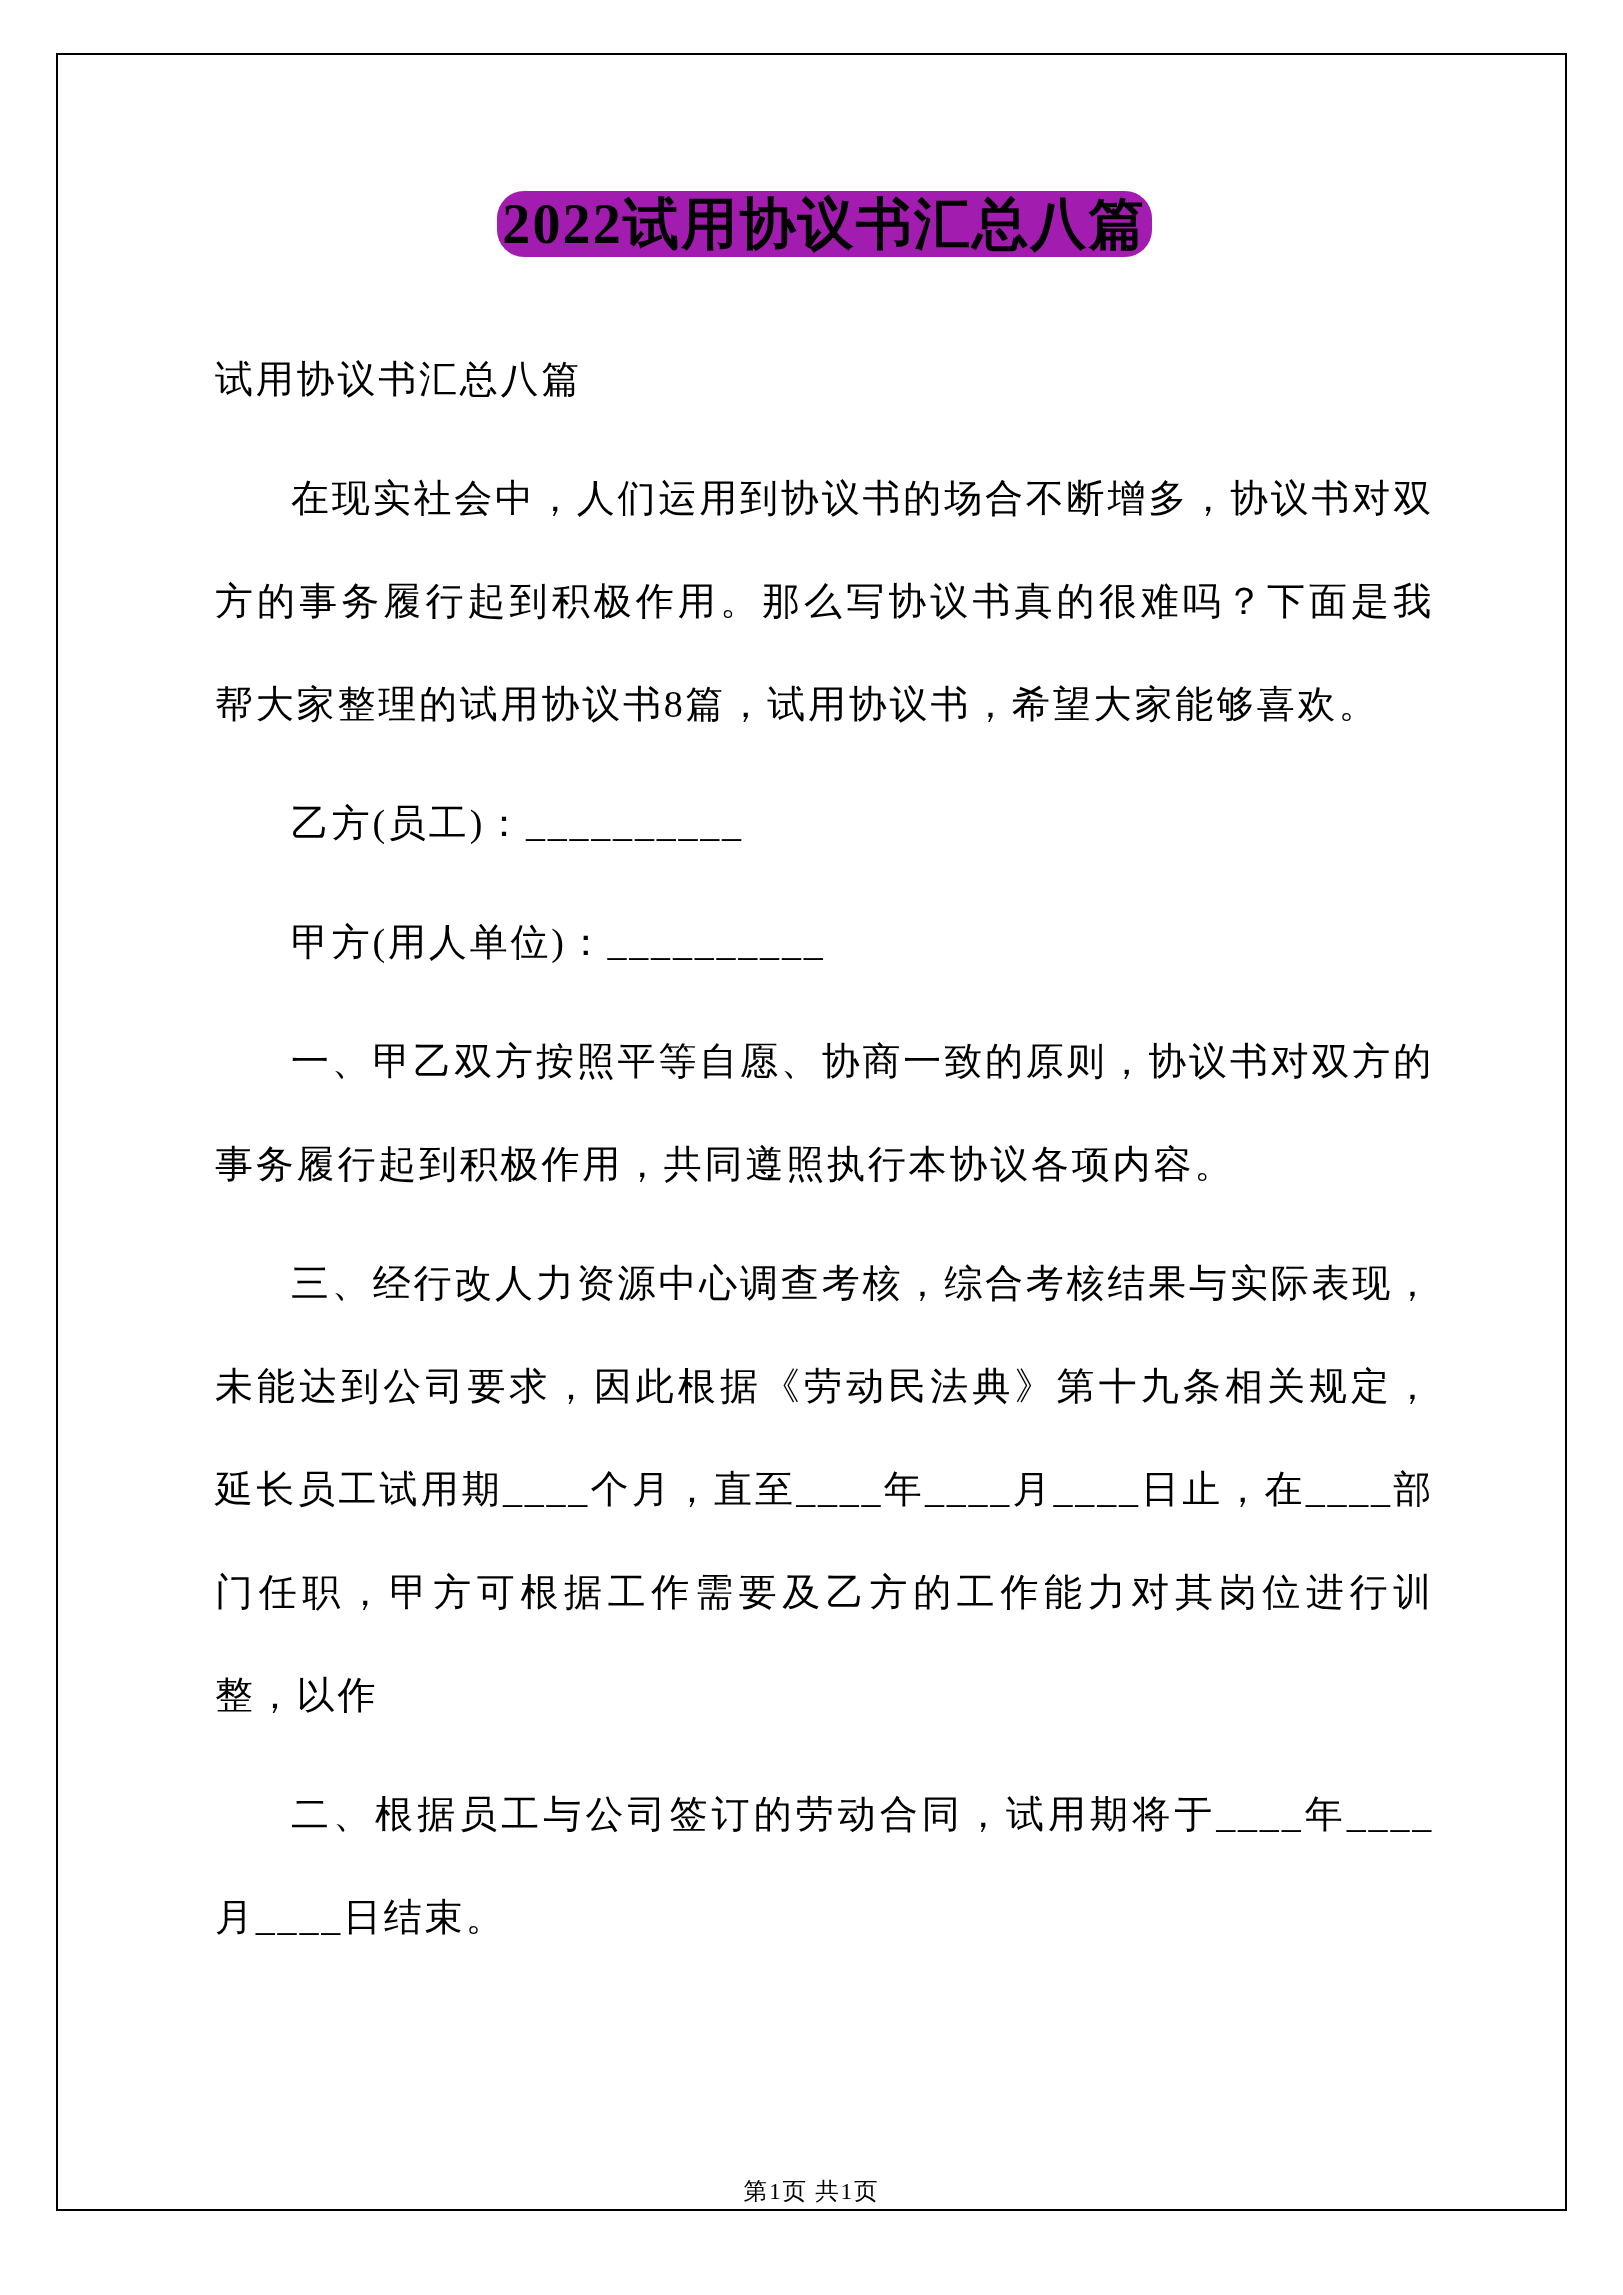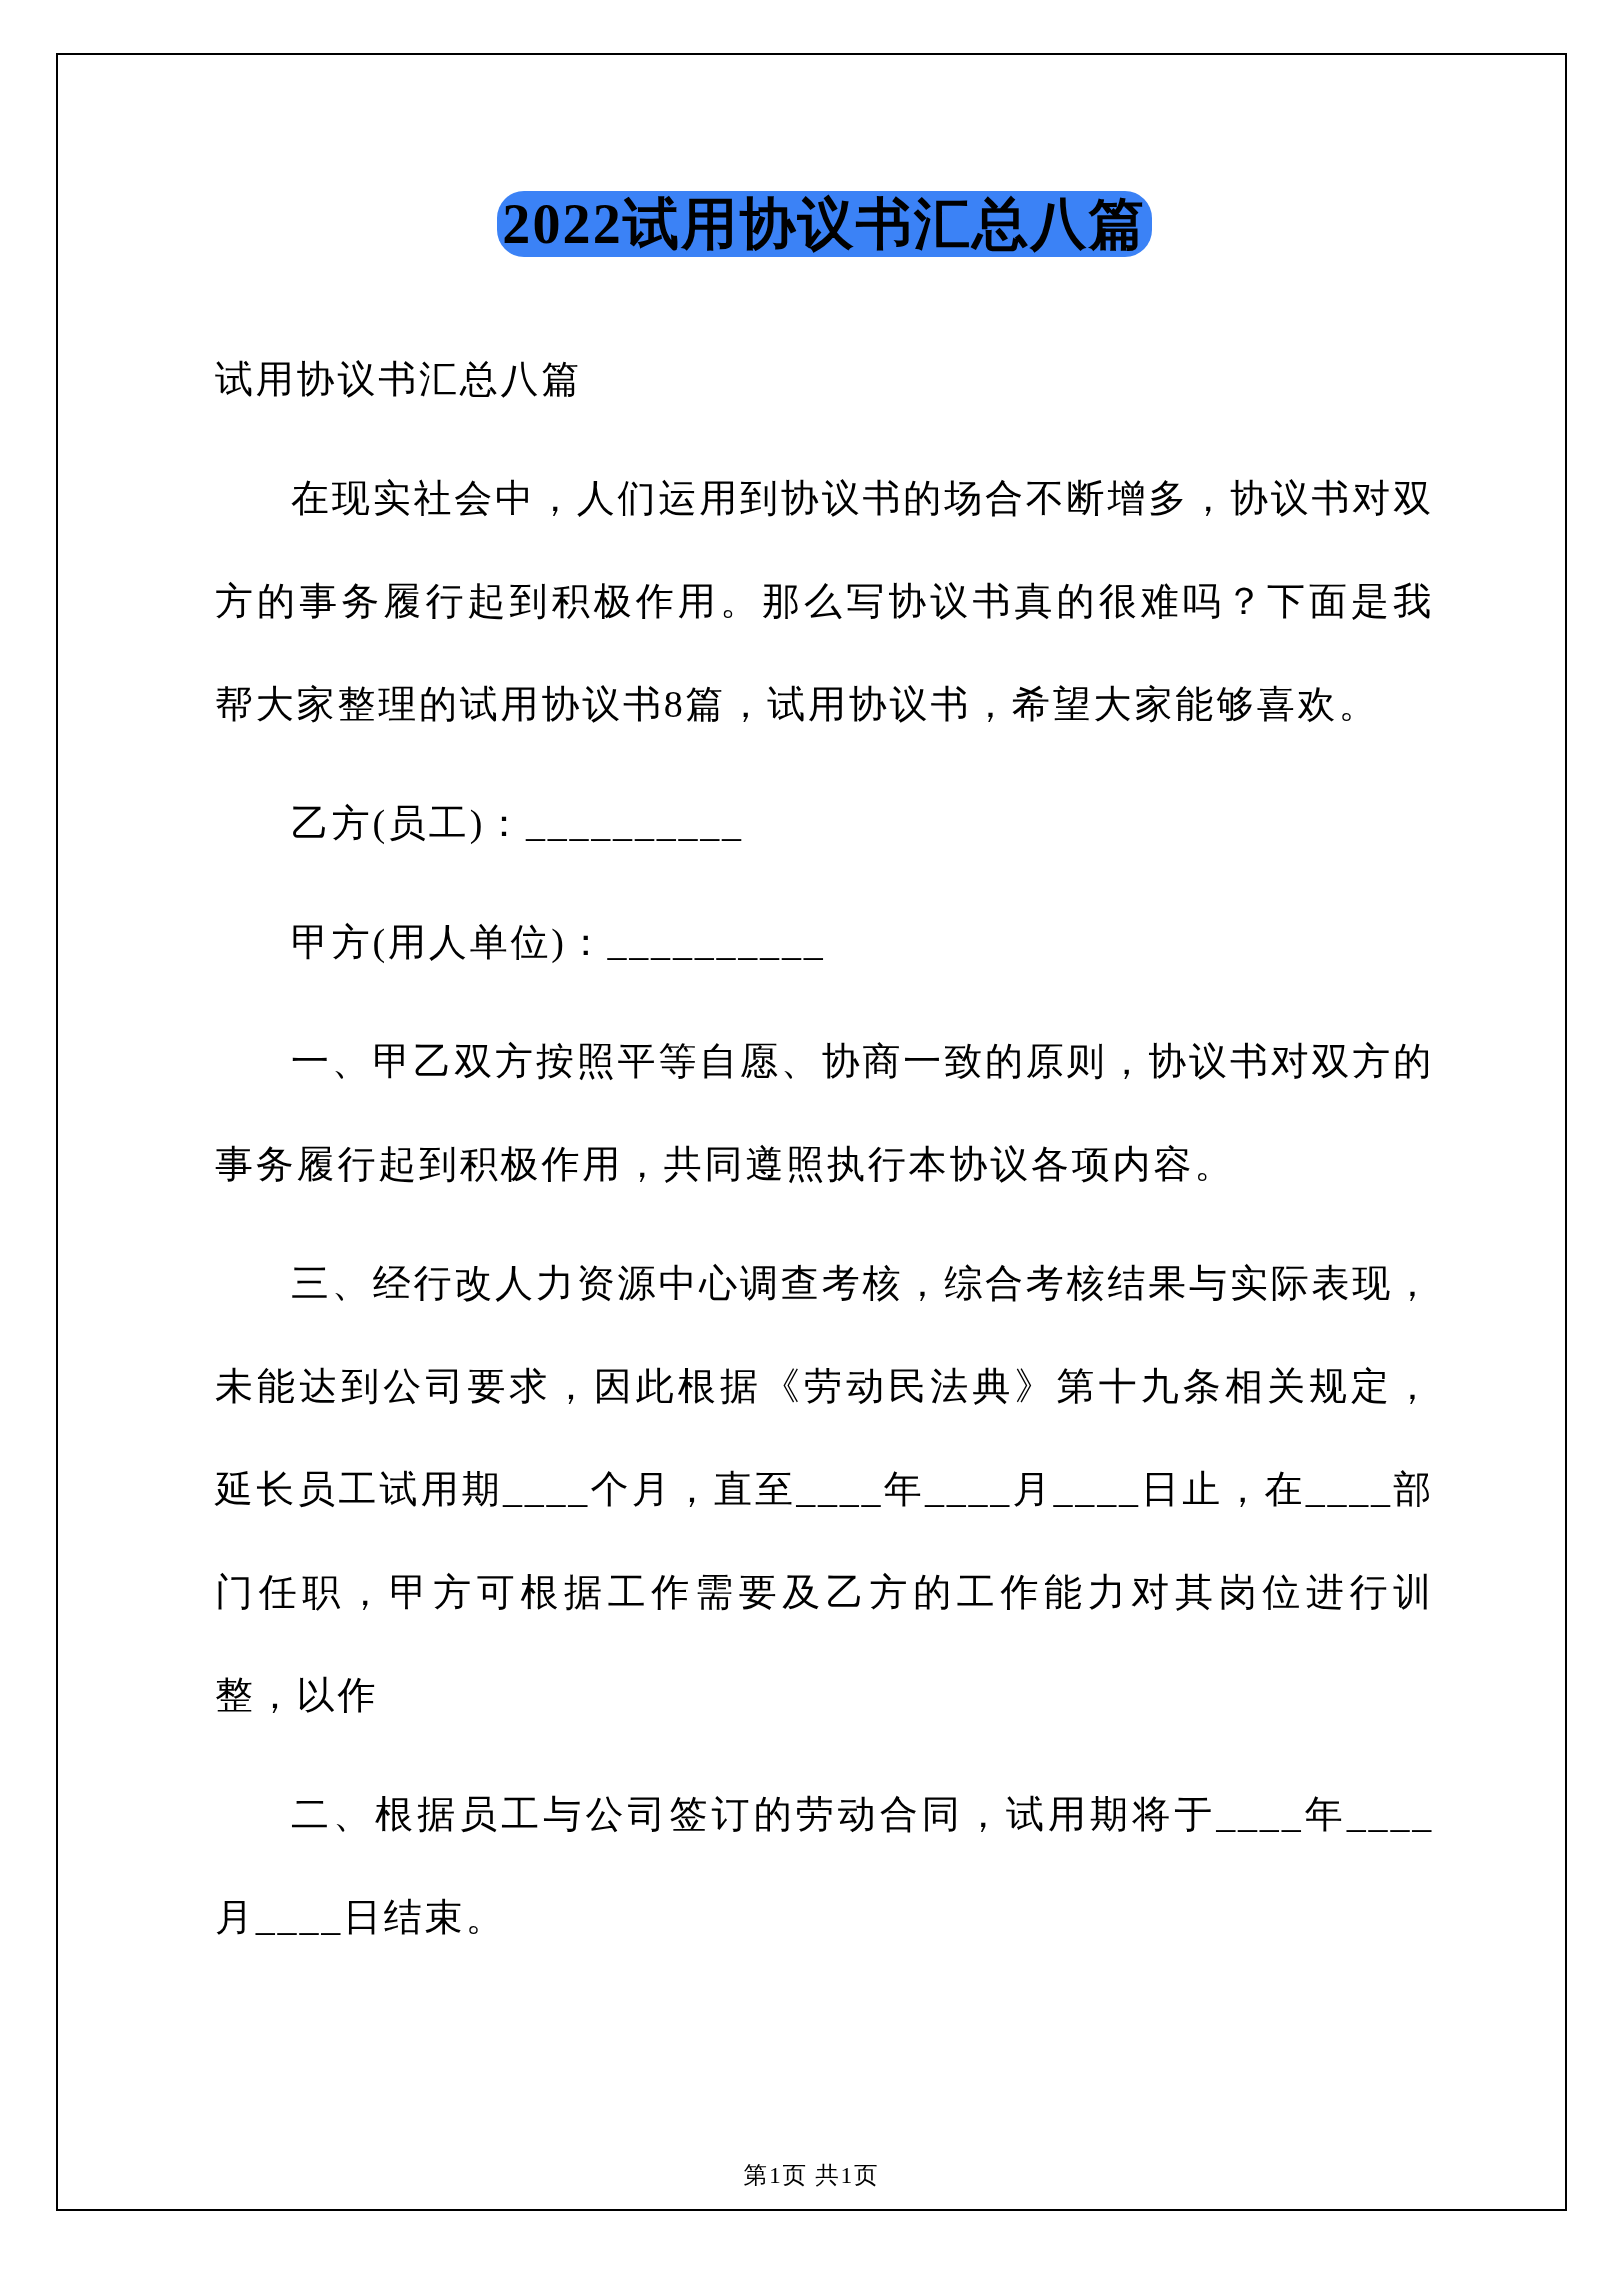--- a/index.html
+++ b/index.html
@@ -54,36 +54,36 @@
   .para.indent {
     text-indent: 2em;
   }
   .para.space-before {
     margin-top: 121px;
   }
   .footer {
     position: absolute;
     left: 0;
     right: 0;
-    bottom: 104px;
+    bottom: 88px;
     text-align: center;
     font-size: 23.6px;
     letter-spacing: 1.7px;
   }
 </style>
 </head>
 <body>
 
 <div class="page">
 
   <div class="page-border"></div>
 
   <div class="content">
     <h1 class="doc-title">
-      <span class="highlight" style="background-color: #3b82f6; border-radius: 27px;">2022试用协议书汇总八篇</span>
+      <span class="highlight" style="background-color: #a21caf; border-radius: 27px;">2022试用协议书汇总八篇</span>
     </h1>
 
     <div class="paragraphs">
 
     <p class="para">试用协议书汇总八篇</p>
         <p class="para indent">在现实社会中，人们运用到协议书的场合不断增多，协议书对双方的事务履行起到积极作用。那么写协议书真的很难吗？下面是我帮大家整理的试用协议书8篇，试用协议书，希望大家能够喜欢。</p>
         <p class="para indent">乙方(员工)：__________</p>
         <p class="para indent">甲方(用人单位)：__________</p>
         <p class="para indent">一、甲乙双方按照平等自愿、协商一致的原则，协议书对双方的事务履行起到积极作用，共同遵照执行本协议各项内容。</p>
         <p class="para indent">三、经行改人力资源中心调查考核，综合考核结果与实际表现，未能达到公司要求，因此根据《劳动民法典》第十九条相关规定，延长员工试用期____个月，直至____年____月____日止，在____部门任职，甲方可根据工作需要及乙方的工作能力对其岗位进行训整，以作</p>

